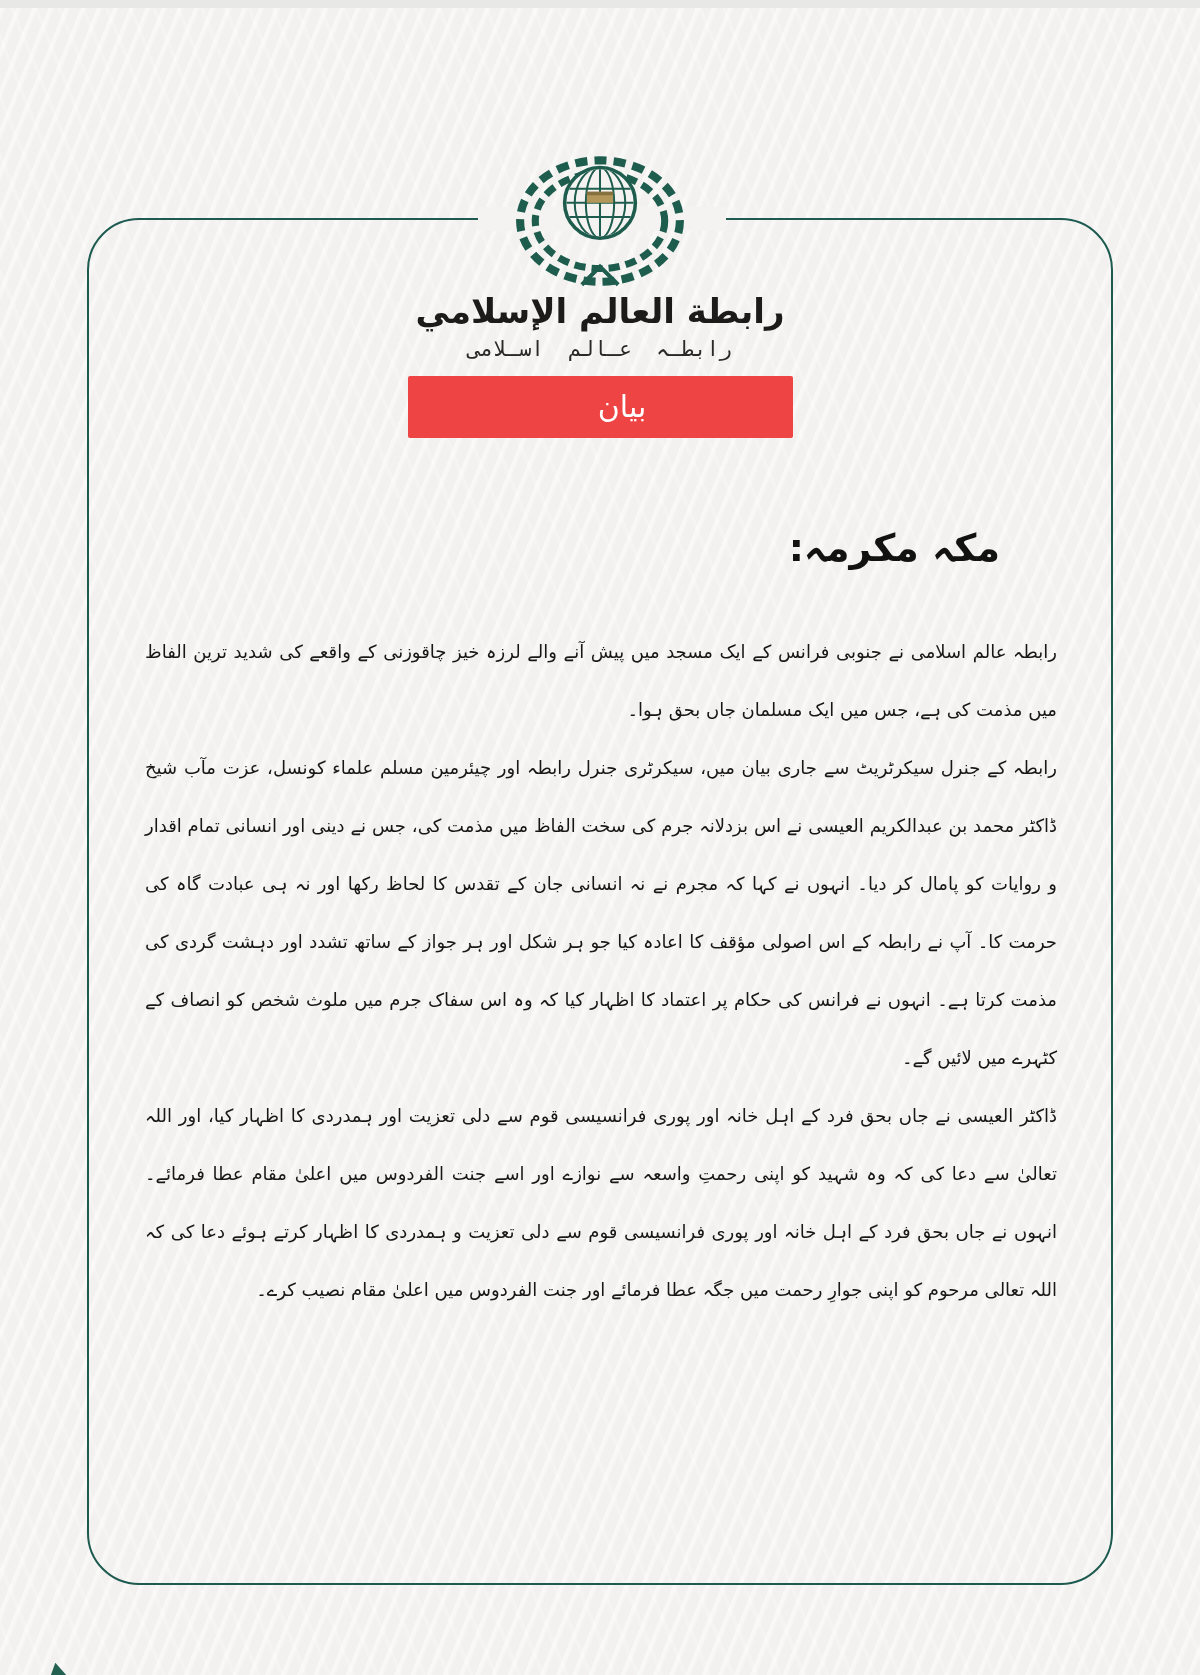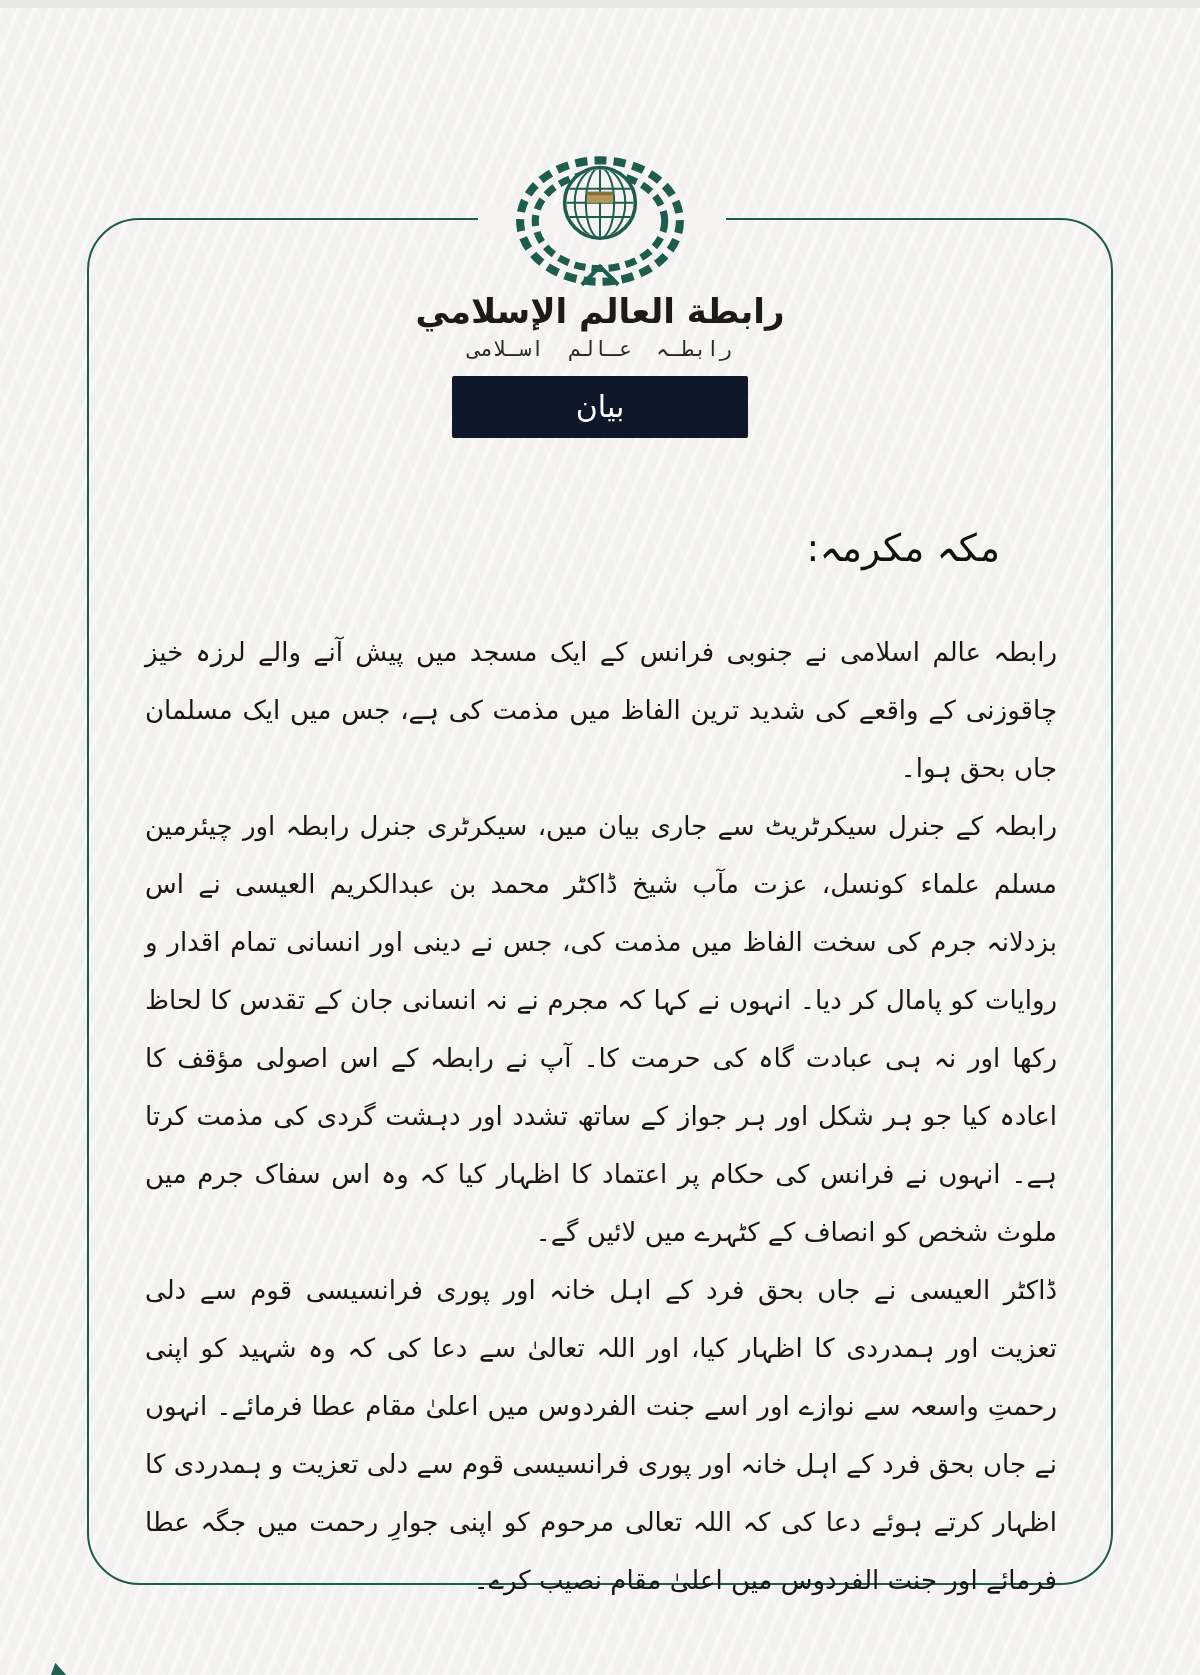--- a/index.html
+++ b/index.html
@@ -51,42 +51,42 @@
     letter-spacing:0px;
     line-height:1.25;
   }
   .urdu-title{
     margin-top:4px;
     font-size:21px;color:#2a2926;
     direction:rtl;word-spacing:12px;font-family:Liberation Mono, monospace;
   }
   .banner{
     margin-top:14px;
-    width:296px;height:62px;
-    background:#0f172a;color:#ffffff;
+    width:341px;height:62px;
+    background:#ef4444;color:#ffffff;
     display:flex;align-items:center;justify-content:center;
-    font-size:30px;border-radius:2px;
+    font-size:30px;border-radius:2px;padding-left:44px;
   }
   .content{
     position:absolute;
     left:145px;top:512px;
     width:912px;
     direction:rtl;
     color:#161513;
   }
   .doc-heading{
     margin:0 57px 46px 0;
-    font-size:38px;font-weight:normal;
+    font-size:38px;font-weight:bold;
     text-align:right;
     line-height:1.5;
     color:#121210;
   }
   .doc-body p{
     margin:0;
-    font-size:26px;
+    font-size:18px;
     line-height:58px;
     text-align:justify;
     text-justify:inter-word;
     color:#18
 17
 15;
   }
   .doc-body p{color:#181715;}
   .corner-mark{
     position:absolute;

